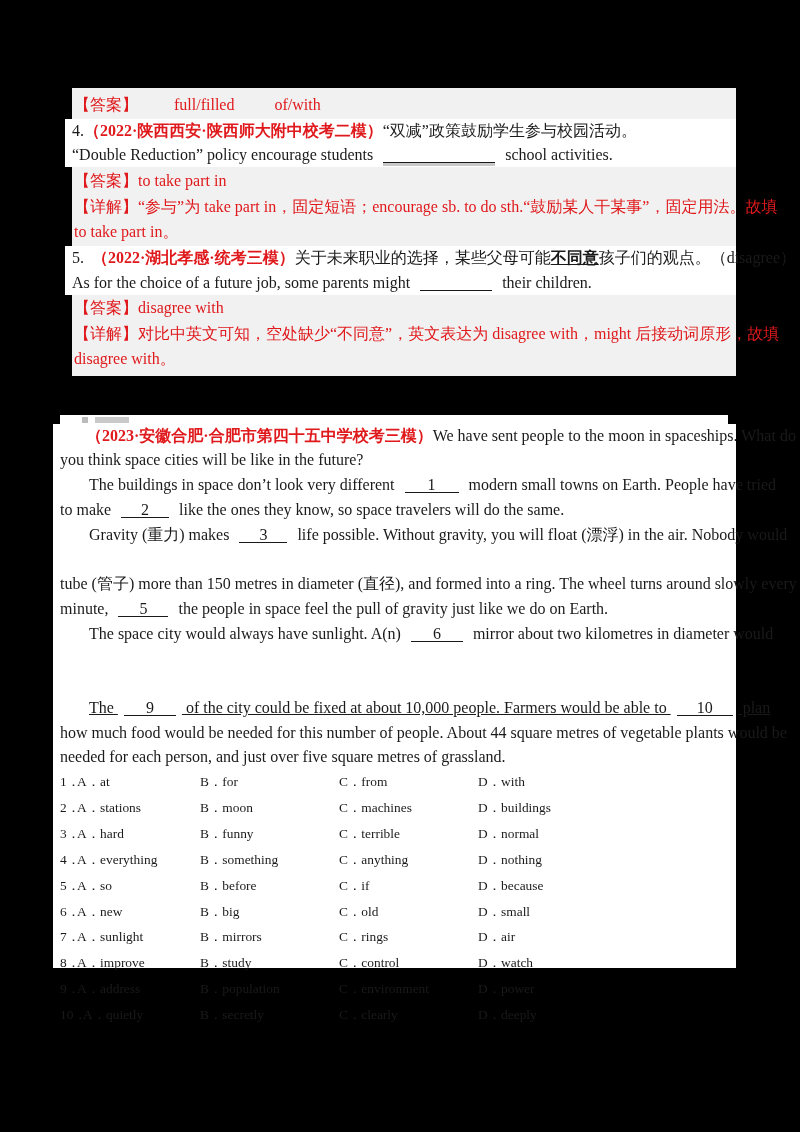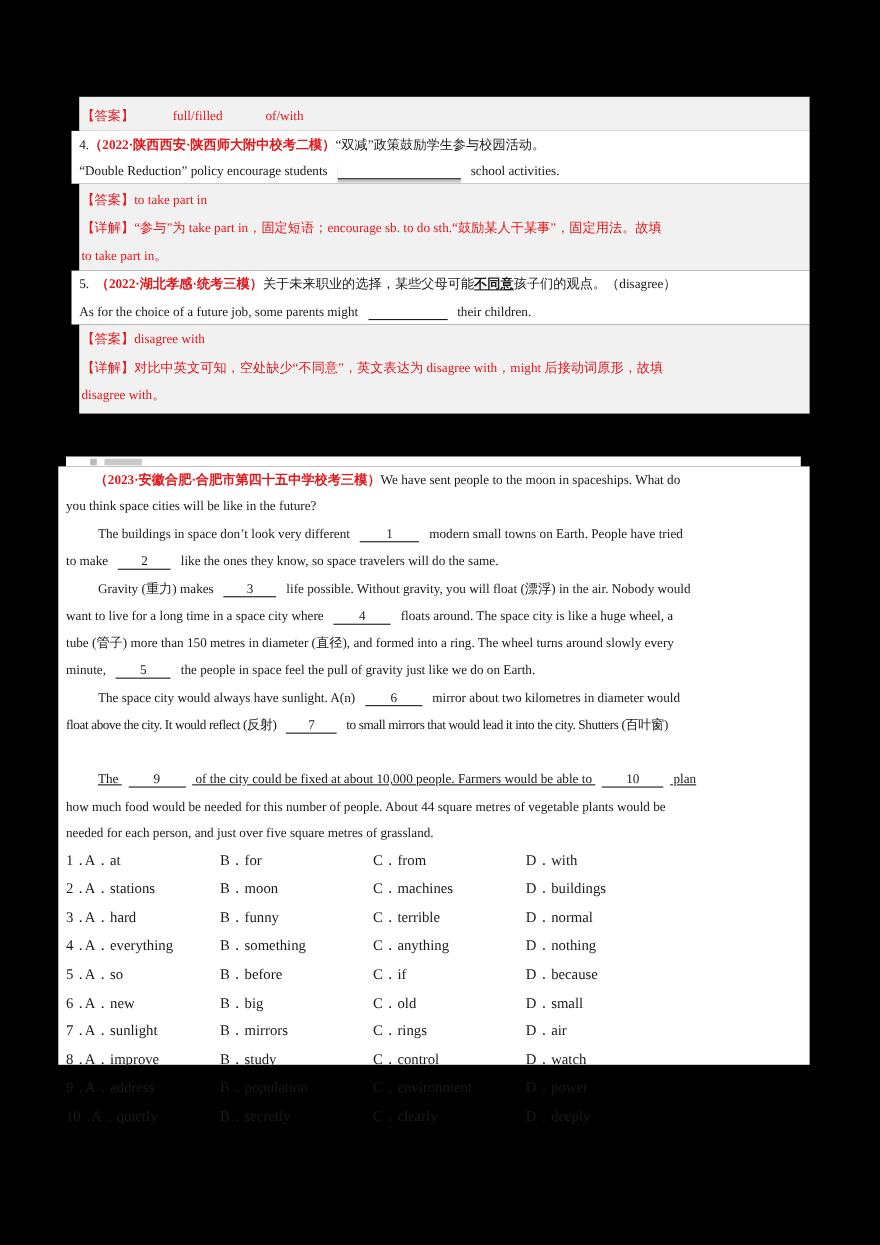--- a/index.html
+++ b/index.html
@@ -5,21 +5,21 @@
   html, body { margin:0; padding:0; }
   body {
     width:800px; height:1132px; background:#000; position:relative; overflow:hidden;
     font-family: "Liberation Serif", "DejaVu Serif", serif;
     color:#1a1a1a;
   }
   .block { position:absolute; }
   .band { position:absolute; left:0; right:0; }
   .gray { background:#f1f1f1; }
   .white { background:#fff; }
-  .line { position:absolute; white-space:nowrap; font-size:12px; line-height:18px; }
+  .line { position:absolute; white-space:nowrap; font-size:16px; line-height:18px; }
   .red { color:#e0191c; }
   .redb { color:#e0191c; font-weight:bold; }
   .blank { display:inline-block; border-bottom:1px solid #1a1a1a; text-align:center; line-height:14px; }
   .ul { text-decoration:underline;font-weight:bold; }
   .opt { position:absolute; font-size:13.4px; line-height:18px; white-space:nowrap; }
 </style>
 </head>
 <body>
 
 <div class="block" style="left:65px; top:88px; width:671px; height:288px;">
@@ -90,34 +90,28 @@
 
   <div class="line" style="left:36px; top:61px;">
     <span>The buildings in space don’t look very different </span><span class="blank" style="width:54px; margin:0 6px;">1</span><span> modern small towns on Earth. People have tried</span>
   </div>
   <div class="line" style="left:7px; top:86px;">
     <span>to make </span><span class="blank" style="width:48px; margin:0 6px;">2</span><span> like the ones they know, so space travelers will do the same.</span>
   </div>
   <div class="line" style="left:36px; top:111px;">
     <span>Gravity (重力) makes </span><span class="blank" style="width:48px; margin:0 6px;">3</span><span> life possible. Without gravity, you will float (漂浮) in the air. Nobody would</span>
   </div>
-  <div class="line" style="left:7px; top:136px;">
-    <span>want to live for a long time in a space city where </span><span class="blank" style="width:52px; margin:0 6px;">4</span><span> floats around. The space city is like a huge wheel, a</span>
-  </div>
   <div class="line" style="left:7px; top:160px;">
     <span>tube (管子) more than 150 metres in diameter (直径), and formed into a ring. The wheel turns around slowly every</span>
   </div>
   <div class="line" style="left:7px; top:185px;">
     <span>minute, </span><span class="blank" style="width:50px; margin:0 6px;">5</span><span> the people in space feel the pull of gravity just like we do on Earth.</span>
   </div>
   <div class="line" style="left:36px; top:210px;">
     <span>The space city would always have sunlight. A(n) </span><span class="blank" style="width:52px; margin:0 6px;">6</span><span> mirror about two kilometres in diameter would</span>
-  </div>
-  <div class="line" style="left:7px; top:235px; letter-spacing:-0.35px;">
-    <span>float above the city. It would reflect (反射) </span><span class="blank" style="width:46px; margin:0 6px;">7</span><span> to small mirrors that would lead it into the city. Shutters (百叶窗)</span>
   </div>
   <div class="line" style="left:36px; top:284px;text-decoration:underline;">
     <span>The </span><span class="blank" style="width:52px; margin:0 6px;">9</span><span> of the city could be fixed at about 10,000 people. Farmers would be able to </span><span class="blank" style="width:56px; margin:0 6px;">10</span><span> plan</span>
   </div>
   <div class="line" style="left:7px; top:309px;">
     <span>how much food would be needed for this number of people. About 44 square metres of vegetable plants would be</span>
   </div>
   <div class="line" style="left:7px; top:333px;">
     <span>needed for each person, and just over five square metres of grassland.</span>
   </div>

